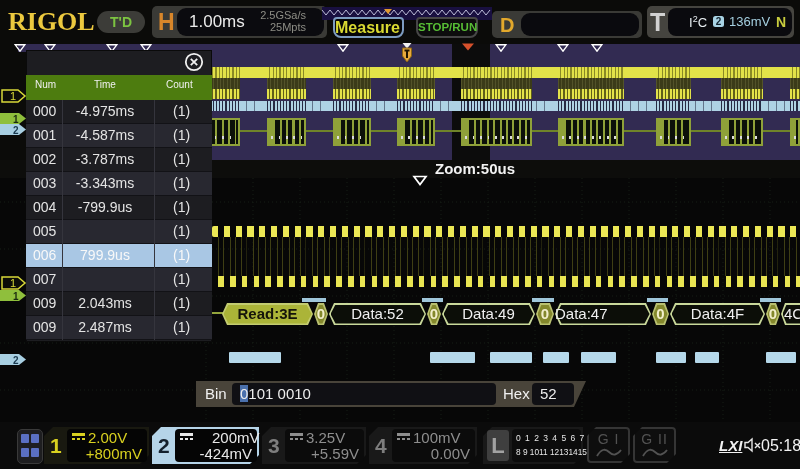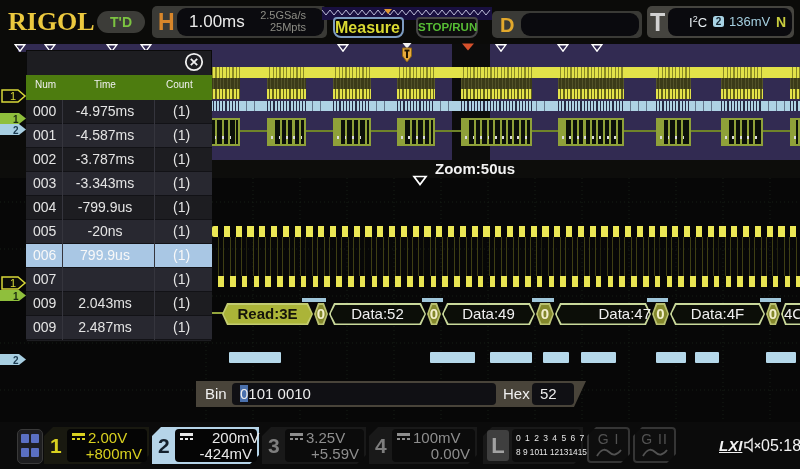--- a/index.html
+++ b/index.html
@@ -194,21 +194,21 @@
     <div style="position:absolute;left:428.5px;top:304.5px;width:11px;height:19px;background:#84882c;clip-path:polygon(0 50%,4px 0,calc(100% - 4px) 0,100% 50%,calc(100% - 4px) 100%,4px 100%);"></div>
     <div style="position:absolute;left:427px;top:303px;width:14px;height:22px;color:#f2eecb;font-size:15px;font-weight:bold;text-align:center;line-height:21px;">0</div>
     <div style="position:absolute;left:442px;top:303px;width:93px;height:22px;background:#c9d89a;clip-path:polygon(0 50%,5px 0,calc(100% - 5px) 0,100% 50%,calc(100% - 5px) 100%,5px 100%);"></div>
     <div style="position:absolute;left:443.5px;top:304.5px;width:90px;height:19px;background:#0c0e08;clip-path:polygon(0 50%,5px 0,calc(100% - 5px) 0,100% 50%,calc(100% - 5px) 100%,5px 100%);"></div>
     <div style="position:absolute;left:442px;top:303px;width:93px;height:22px;color:#f0f0f0;font-size:15px;font-weight:normal;text-align:center;line-height:21px;">Data:49</div>
     <div style="position:absolute;left:536px;top:303px;width:18px;height:22px;background:#b9c070;clip-path:polygon(0 50%,4px 0,calc(100% - 4px) 0,100% 50%,calc(100% - 4px) 100%,4px 100%);"></div>
     <div style="position:absolute;left:537.5px;top:304.5px;width:15px;height:19px;background:#84882c;clip-path:polygon(0 50%,4px 0,calc(100% - 4px) 0,100% 50%,calc(100% - 4px) 100%,4px 100%);"></div>
     <div style="position:absolute;left:536px;top:303px;width:18px;height:22px;color:#f2eecb;font-size:15px;font-weight:bold;text-align:center;line-height:21px;">0</div>
     <div style="position:absolute;left:555px;top:303px;width:96px;height:22px;background:#c9d89a;clip-path:polygon(0 50%,5px 0,calc(100% - 5px) 0,100% 50%,calc(100% - 5px) 100%,5px 100%);"></div>
     <div style="position:absolute;left:556.5px;top:304.5px;width:93px;height:19px;background:#0c0e08;clip-path:polygon(0 50%,5px 0,calc(100% - 5px) 0,100% 50%,calc(100% - 5px) 100%,5px 100%);"></div>
-    <div style="position:absolute;left:555px;top:303px;width:96px;height:22px;color:#f0f0f0;font-size:15px;font-weight:normal;text-align:right;line-height:21px;">Data:47</div>
+    <div style="position:absolute;left:555px;top:303px;width:96px;height:22px;color:#f0f0f0;font-size:15px;font-weight:normal;text-align:left;line-height:21px;">Data:47</div>
     <div style="position:absolute;left:652px;top:303px;width:17px;height:22px;background:#b9c070;clip-path:polygon(0 50%,4px 0,calc(100% - 4px) 0,100% 50%,calc(100% - 4px) 100%,4px 100%);"></div>
     <div style="position:absolute;left:653.5px;top:304.5px;width:14px;height:19px;background:#84882c;clip-path:polygon(0 50%,4px 0,calc(100% - 4px) 0,100% 50%,calc(100% - 4px) 100%,4px 100%);"></div>
     <div style="position:absolute;left:652px;top:303px;width:17px;height:22px;color:#f2eecb;font-size:15px;font-weight:bold;text-align:center;line-height:21px;">0</div>
     <div style="position:absolute;left:670px;top:303px;width:95px;height:22px;background:#c9d89a;clip-path:polygon(0 50%,5px 0,calc(100% - 5px) 0,100% 50%,calc(100% - 5px) 100%,5px 100%);"></div>
     <div style="position:absolute;left:671.5px;top:304.5px;width:92px;height:19px;background:#0c0e08;clip-path:polygon(0 50%,5px 0,calc(100% - 5px) 0,100% 50%,calc(100% - 5px) 100%,5px 100%);"></div>
     <div style="position:absolute;left:670px;top:303px;width:95px;height:22px;color:#f0f0f0;font-size:15px;font-weight:normal;text-align:center;line-height:21px;">Data:4F</div>
     <div style="position:absolute;left:766px;top:303px;width:14px;height:22px;background:#b9c070;clip-path:polygon(0 50%,4px 0,calc(100% - 4px) 0,100% 50%,calc(100% - 4px) 100%,4px 100%);"></div>
     <div style="position:absolute;left:767.5px;top:304.5px;width:11px;height:19px;background:#84882c;clip-path:polygon(0 50%,4px 0,calc(100% - 4px) 0,100% 50%,calc(100% - 4px) 100%,4px 100%);"></div>
     <div style="position:absolute;left:766px;top:303px;width:14px;height:22px;color:#f2eecb;font-size:15px;font-weight:bold;text-align:center;line-height:21px;">0</div>
     <div style="position:absolute;left:781px;top:303px;width:25px;height:22px;background:#c9d89a;clip-path:polygon(0 50%,4px 0,calc(100% - 4px) 0,100% 50%,calc(100% - 4px) 100%,4px 100%);"></div>
@@ -287,21 +287,20 @@
       <span style="position:absolute;left:20px;top:3px;width:118px;text-align:center;">-3.343ms</span>
       <span style="position:absolute;left:147px;top:3px;">(1)</span>
     </div>
     <div style="position:absolute;left:26px;top:196px;width:186px;height:24px;background:#1d1d21;color:#e4e4e4;font-size:14px;border-bottom:1px solid #121216;box-sizing:border-box;">
       <span style="position:absolute;left:7px;top:3px;">004</span>
       <span style="position:absolute;left:20px;top:3px;width:118px;text-align:center;">-799.9us</span>
       <span style="position:absolute;left:147px;top:3px;">(1)</span>
     </div>
     <div style="position:absolute;left:26px;top:220px;width:186px;height:24px;background:#282830;color:#e4e4e4;font-size:14px;border-bottom:1px solid #121216;box-sizing:border-box;">
       <span style="position:absolute;left:7px;top:3px;">005</span>
-      <span style="position:absolute;left:20px;top:3px;width:118px;text-align:center;">-20ns</span>
       <span style="position:absolute;left:147px;top:3px;">(1)</span>
     </div>
     <div style="position:absolute;left:26px;top:244px;width:186px;height:24px;background:#a9c7e4;color:#f8f8f8;font-size:14px;border-bottom:1px solid #121216;box-sizing:border-box;">
       <span style="position:absolute;left:7px;top:3px;">006</span>
       <span style="position:absolute;left:20px;top:3px;width:118px;text-align:center;">799.9us</span>
       <span style="position:absolute;left:147px;top:3px;">(1)</span>
     </div>
     <div style="position:absolute;left:26px;top:268px;width:186px;height:24px;background:#282830;color:#e4e4e4;font-size:14px;border-bottom:1px solid #121216;box-sizing:border-box;">
       <span style="position:absolute;left:7px;top:3px;">007</span>
       <span style="position:absolute;left:147px;top:3px;">(1)</span>

